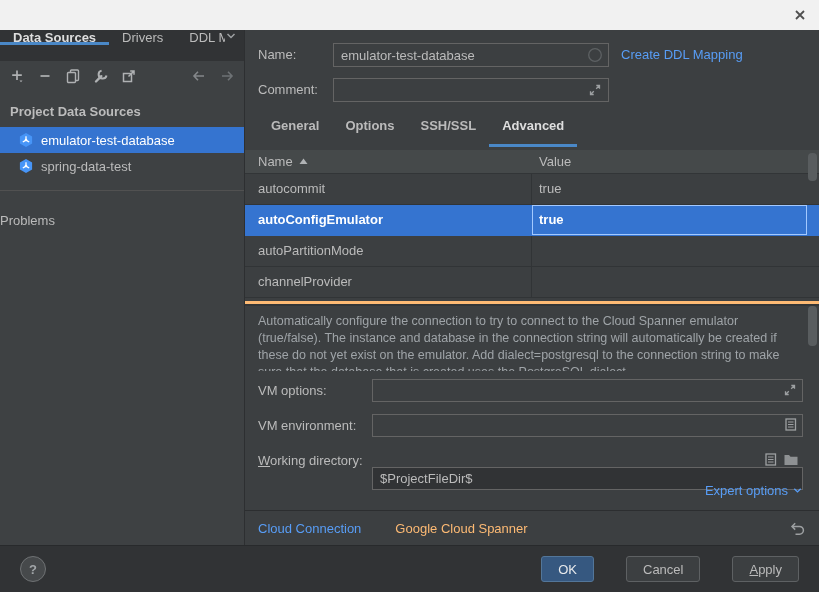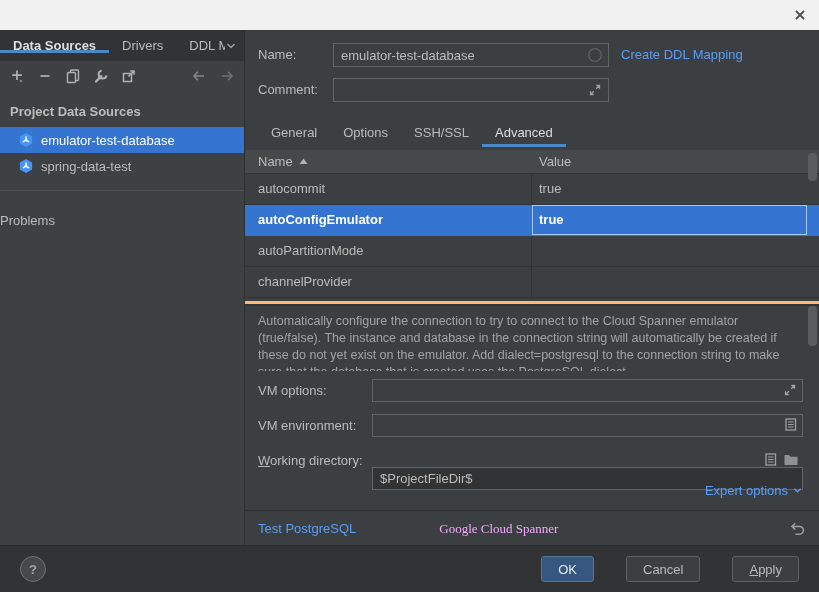--- a/index.html
+++ b/index.html
@@ -9,21 +9,21 @@
     font-family:"Liberation Sans",sans-serif;font-size:13px;
   }
   svg{display:block;}
   
   .titlebar{position:absolute;top:0;left:0;right:0;height:30px;background:#f1f1f1;}
   .close-btn{position:absolute;right:9px;top:5px;width:20px;height:20px;display:flex;align-items:center;justify-content:center;cursor:pointer;}
   
   .dialog{position:absolute;top:30px;left:0;right:0;bottom:0;background:#3c3f41;}
   
   .sidebar{position:absolute;top:0;left:0;width:245px;bottom:47px;background:#3e4143;border-right:1px solid #2d2f31;box-sizing:border-box;}
-  .tabstrip{height:31px;background:#313335;display:flex;align-items:center;}
+  .tabstrip{height:31px;background:#313335;display:flex;align-items:flex-start;}
   .side-tab{padding:0 13px;display:flex;align-items:center;color:#bbbbbb;position:relative;white-space:nowrap;cursor:pointer;}
   .side-tab.active{color:#dedede;font-weight:bold;}
   .side-tab.active::after{content:"";position:absolute;left:0;right:0;bottom:0;height:3px;background:#4a88c7;}
   .side-tab.clip{max-width:44px;overflow:hidden;}
   .tab-overflow{margin-left:auto;display:flex;align-items:center;padding-right:7px;cursor:pointer;}
   .toolbar{height:30px;display:flex;align-items:center;padding:0 9px;}
   .tool{width:16px;height:16px;margin-right:12px;position:relative;cursor:pointer;display:flex;align-items:center;justify-content:center;}
   .nav-group{margin-left:auto;display:flex;gap:12px;}
   .section-title{font-weight:bold;color:#bcbcbc;padding:13px 10px 8px 10px;}
   .ds-item{height:26px;display:flex;align-items:center;padding-left:18px;cursor:pointer;}
@@ -34,21 +34,21 @@
   
   .main{position:absolute;left:245px;top:0;right:0;bottom:47px;}
   .lbl{position:absolute;left:13px;color:#bbbbbb;}
   .fld{position:absolute;box-sizing:border-box;border:1px solid #646464;background:transparent;color:#bbbbbb;font-family:"Liberation Sans",sans-serif;font-size:13px;padding:0 26px 0 7px;outline:none;}
   .fld-icon{position:absolute;cursor:pointer;}
   .link{color:#589df6;cursor:pointer;text-decoration:none;}
   .name-row .fld{left:88px;top:13px;width:276px;height:24px;}
   .comment-row .fld{left:88px;top:48px;width:276px;height:24px;}
   
   .tabs2{position:absolute;left:13px;top:88px;height:29px;display:flex;}
-  .tab2{padding:0 13px;display:flex;align-items:center;color:#bbbbbb;position:relative;cursor:pointer;}
+  .tab2{padding:0 13px;display:flex;color:#bbbbbb;position:relative;cursor:pointer;font-weight:bold;}
   .tab2.active{color:#dedede;}
   .tab2.active::after{content:"";position:absolute;left:0;right:0;bottom:0;height:3px;background:#4a88c7;}
   
   .prop-table{position:absolute;left:0;top:120px;right:0;border-bottom:1px solid #323537;}
   .pt-header{height:23px;background:#45494a;display:flex;border-bottom:1px solid #323537;cursor:pointer;}
   .pt-header .c1{width:287px;box-sizing:border-box;padding-left:13px;display:flex;align-items:center;gap:6px;}
   .pt-header .c2{flex:1;display:flex;align-items:center;padding-left:7px;}
   .pt-row{height:30px;display:flex;border-bottom:1px solid #313436;cursor:pointer;}
   .pt-row .c1{width:287px;box-sizing:border-box;padding-left:13px;line-height:30px;border-right:1px solid #313436;}
   .pt-row .c2{flex:1;padding-left:7px;line-height:30px;margin-right:12px;}
@@ -59,21 +59,21 @@
   .vscroll{position:absolute;width:9px;border-radius:4px;background:#595d5f;cursor:pointer;}
   
   .desc-panel{position:absolute;left:0;top:271px;right:0;height:70px;border-top:3px solid #fdba74;box-sizing:border-box;padding:9px 28px 0 13px;color:#9fa4a8;font-size:12.5px;line-height:17px;overflow:hidden;}
   
   .vm-field{left:127px;width:431px;height:23px;}
   .dark-field{background:#313335;}
   .mnemonic{text-decoration:underline;}
   .expert-row{position:absolute;top:453px;right:16px;display:flex;align-items:center;gap:4px;}
   
   .test-row{position:absolute;left:0;right:0;top:480px;height:35px;border-top:1px solid #2c2e30;display:flex;align-items:center;}
-  .test-row .driver{color:#f0abfc;margin-left:83px;font-family:Liberation Serif, serif;}
+  .test-row .driver{color:#fdba74;margin-left:34px;}
   .undo-wrap{margin-left:auto;margin-right:13px;cursor:pointer;}
   
   .bottombar{position:absolute;left:0;right:0;bottom:0;height:47px;background:#313335;border-top:1px solid #282a2c;box-sizing:border-box;display:flex;align-items:center;padding:0 20px;}
   .help-btn{width:24px;height:24px;border-radius:50%;background:#46494b;border:1px solid #6f7274;color:#a2a6a9;font-weight:bold;display:flex;align-items:center;justify-content:center;cursor:pointer;}
   .btn{height:26px;border-radius:3px;border:1px solid #5e6163;background:#3c3f41;color:#bbbbbb;font-family:"Liberation Sans",sans-serif;font-size:13px;padding:0 16px;margin-left:32px;cursor:pointer;}
   .btn.primary{background:#365880;border-color:#537699;color:#e8eaec;}
   .btn-group{margin-left:auto;display:flex;align-items:center;}
 </style>
 </head>
 <body>
@@ -287,21 +287,21 @@
     </div>
 
     <div class="expert-row">
       <span class="link">Expert options</span>
       <svg width="11" height="11" viewBox="0 0 12 12">
           <polyline points="2.5,4 6,7.5 9.5,4" fill="none" stroke="#589df6" stroke-width="1.5"></polyline>
         </svg>
     </div>
 
     <div class="test-row">
-      <a class="link" style="margin-left:13px">Test PostgreSQL</a>
+      <a class="link" style="margin-left:13px">Cloud Connection</a>
       <span class="driver">Google Cloud Spanner</span>
       <span class="undo-wrap">
         <svg width="17" height="17" viewBox="0 0 17 17">
             <path d="M6.2 3.2 L3 6.4 L6.2 9.6" fill="none" stroke="#9da0a2" stroke-width="1.5"></path>
             <path d="M3.6 6.4 H10.5 a3.9 3.9 0 0 1 0 7.8 H6.5" fill="none" stroke="#9da0a2" stroke-width="1.5"></path>
           </svg>
       </span>
     </div>
   </div>
 

